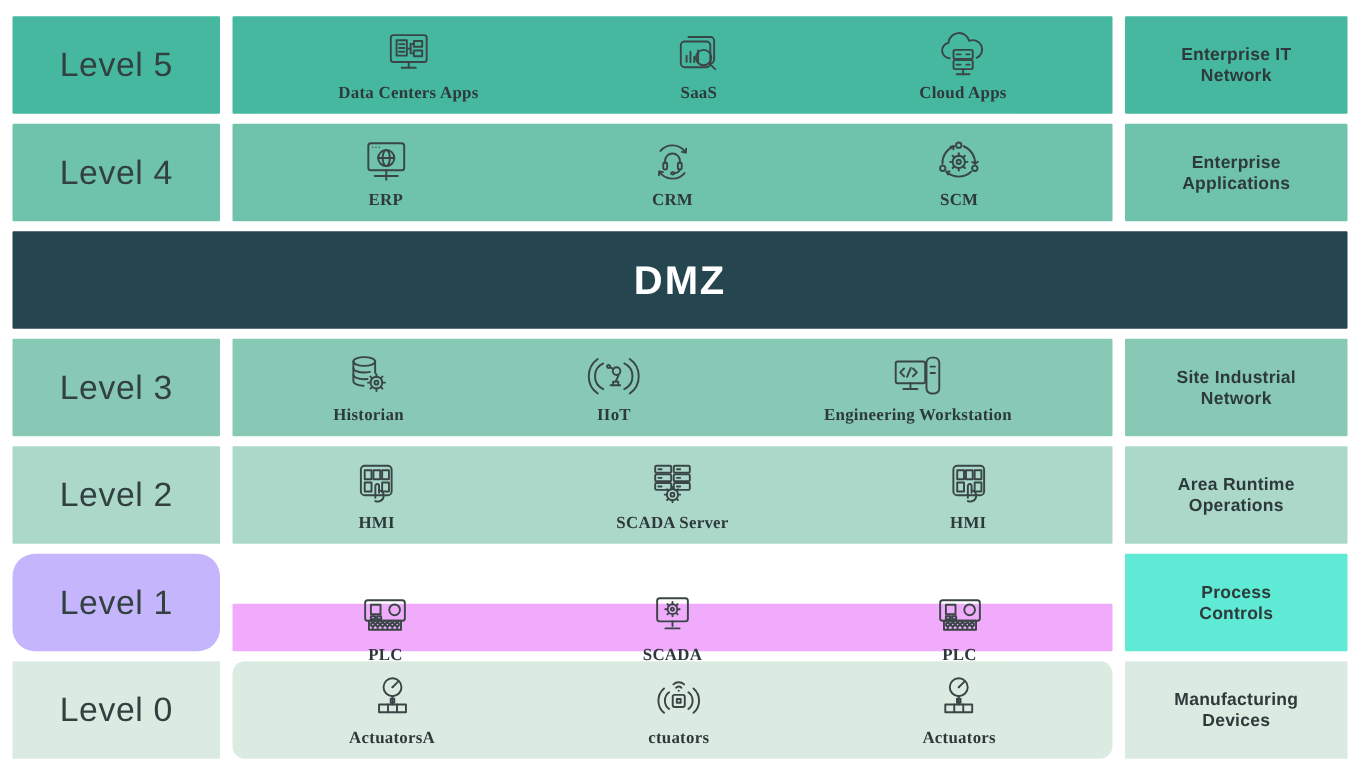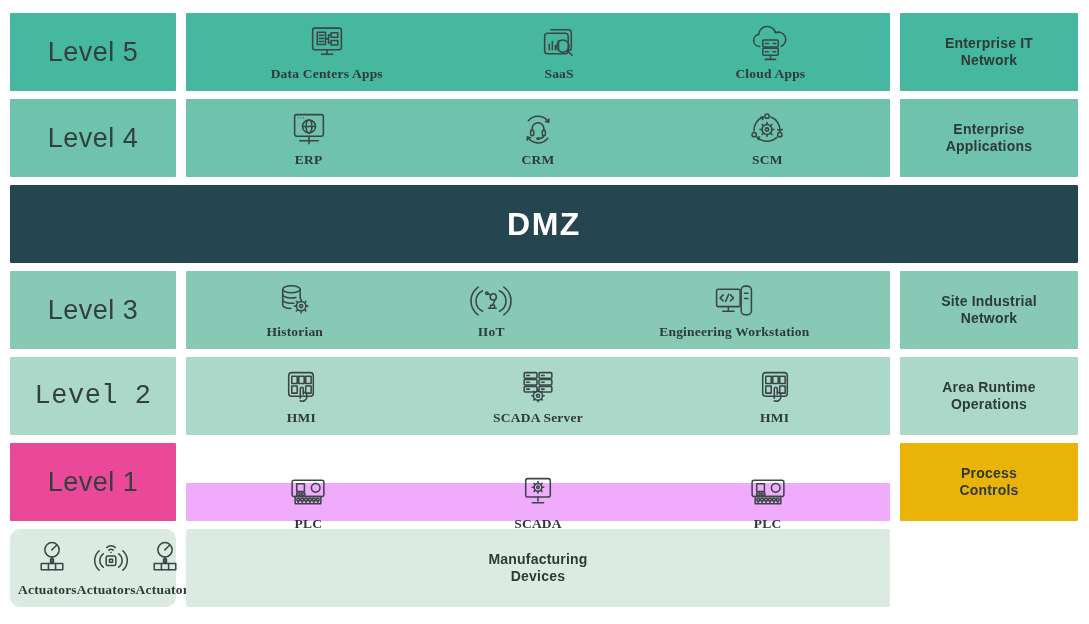--- a/index.html
+++ b/index.html
@@ -214,21 +214,21 @@
             <line x1="11" y1="29.5" x2="22" y2="29.5"></line>
           </svg>
         </span>
         <span class="caption">Engineering Workstation</span>
       </div>
     </div>
     <div class="cell network-box" style="background: rgb(135, 201, 180);">
       <span class="network-label">Site Industrial
 Network</span>
     </div>
-    <div class="cell level-box" style="background: rgb(171, 216, 201); font-family: Liberation Mono, monospace;">
+    <div class="cell level-box" style="background: rgb(171, 216, 201);">
       <span class="level-label">Level 2</span>
     </div>
     <div class="cell icons-box" style="background: rgb(171, 216, 201);">
       <div class="icon-item">
         <span class="icon">
           <svg viewBox="0 0 44 40" xmlns="http://www.w3.org/2000/svg">
             <rect x="10" y="5.5" width="24" height="23" rx="3"></rect>
             <rect x="13" y="9" width="5.3" height="7"></rect>
             <rect x="19.8" y="9" width="5.3" height="7"></rect>
             <rect x="26.6" y="9" width="5.3" height="7"></rect>
@@ -282,21 +282,21 @@
             <path d="M24.2,24.5 c2.3,0.6 3.6,2.1 3.6,4.3 a4.6,4.6 0 0 1 -6.5,4.2"></path>
           </svg>
         </span>
         <span class="caption">HMI</span>
       </div>
     </div>
     <div class="cell network-box" style="background: rgb(171, 216, 201);">
       <span class="network-label">Area Runtime
 Operations</span>
     </div>
-    <div class="cell level-box" style="background: #ec4899;">
+    <div class="cell level-box" style="background: #c4b5fd; border-radius: 18px;">
       <span class="level-label">Level 1</span>
     </div>
     <div class="cell icons-box" style="background: #f0abfc; margin-top: 40px;">
       <div class="icon-item">
         <span class="icon">
           <svg viewBox="0 0 44 40" xmlns="http://www.w3.org/2000/svg">
             <rect x="6.5" y="7" width="31" height="16" rx="2"></rect>
             <rect x="11" y="10.5" width="7.5" height="7.5"></rect>
             <circle cx="29.5" cy="14.5" r="4.2"></circle>
             <rect x="11" y="19.5" width="3.2" height="2.3"></rect>
@@ -357,23 +357,26 @@
             <line x1="16.3" y1="27.6" x2="16.3" y2="29.6"></line>
             <line x1="20.1" y1="27.6" x2="20.1" y2="29.6"></line>
             <line x1="23.9" y1="27.6" x2="23.9" y2="29.6"></line>
             <line x1="27.7" y1="27.6" x2="27.7" y2="29.6"></line>
             <line x1="31.5" y1="27.6" x2="31.5" y2="29.6"></line>
           </svg>
         </span>
         <span class="caption">PLC</span>
       </div>
     </div>
-    <div class="cell network-box" style="background: #eab308;">
+    <div class="cell network-box" style="background: #5eead4;">
       <span class="network-label">Process
 Controls</span>
+    </div>
+    <div class="cell level-box" style="background: rgb(220, 235, 226);">
+      <span class="level-label">Level 0</span>
     </div>
     <div class="cell icons-box" style="background: rgb(220, 235, 226); border-radius: 10px;">
       <div class="icon-item">
         <span class="icon">
           <svg viewBox="0 0 44 40" xmlns="http://www.w3.org/2000/svg">
             <circle cx="22" cy="10.5" r="7"></circle>
             <circle cx="22" cy="10.5" r="0.8" class="f"></circle>
             <line x1="22" y1="10.5" x2="26.2" y2="6.3"></line>
             <line x1="22" y1="17.5" x2="22" y2="24"></line>
             <rect x="20.6" y="19.5" width="2.8" height="3.2"></rect>

